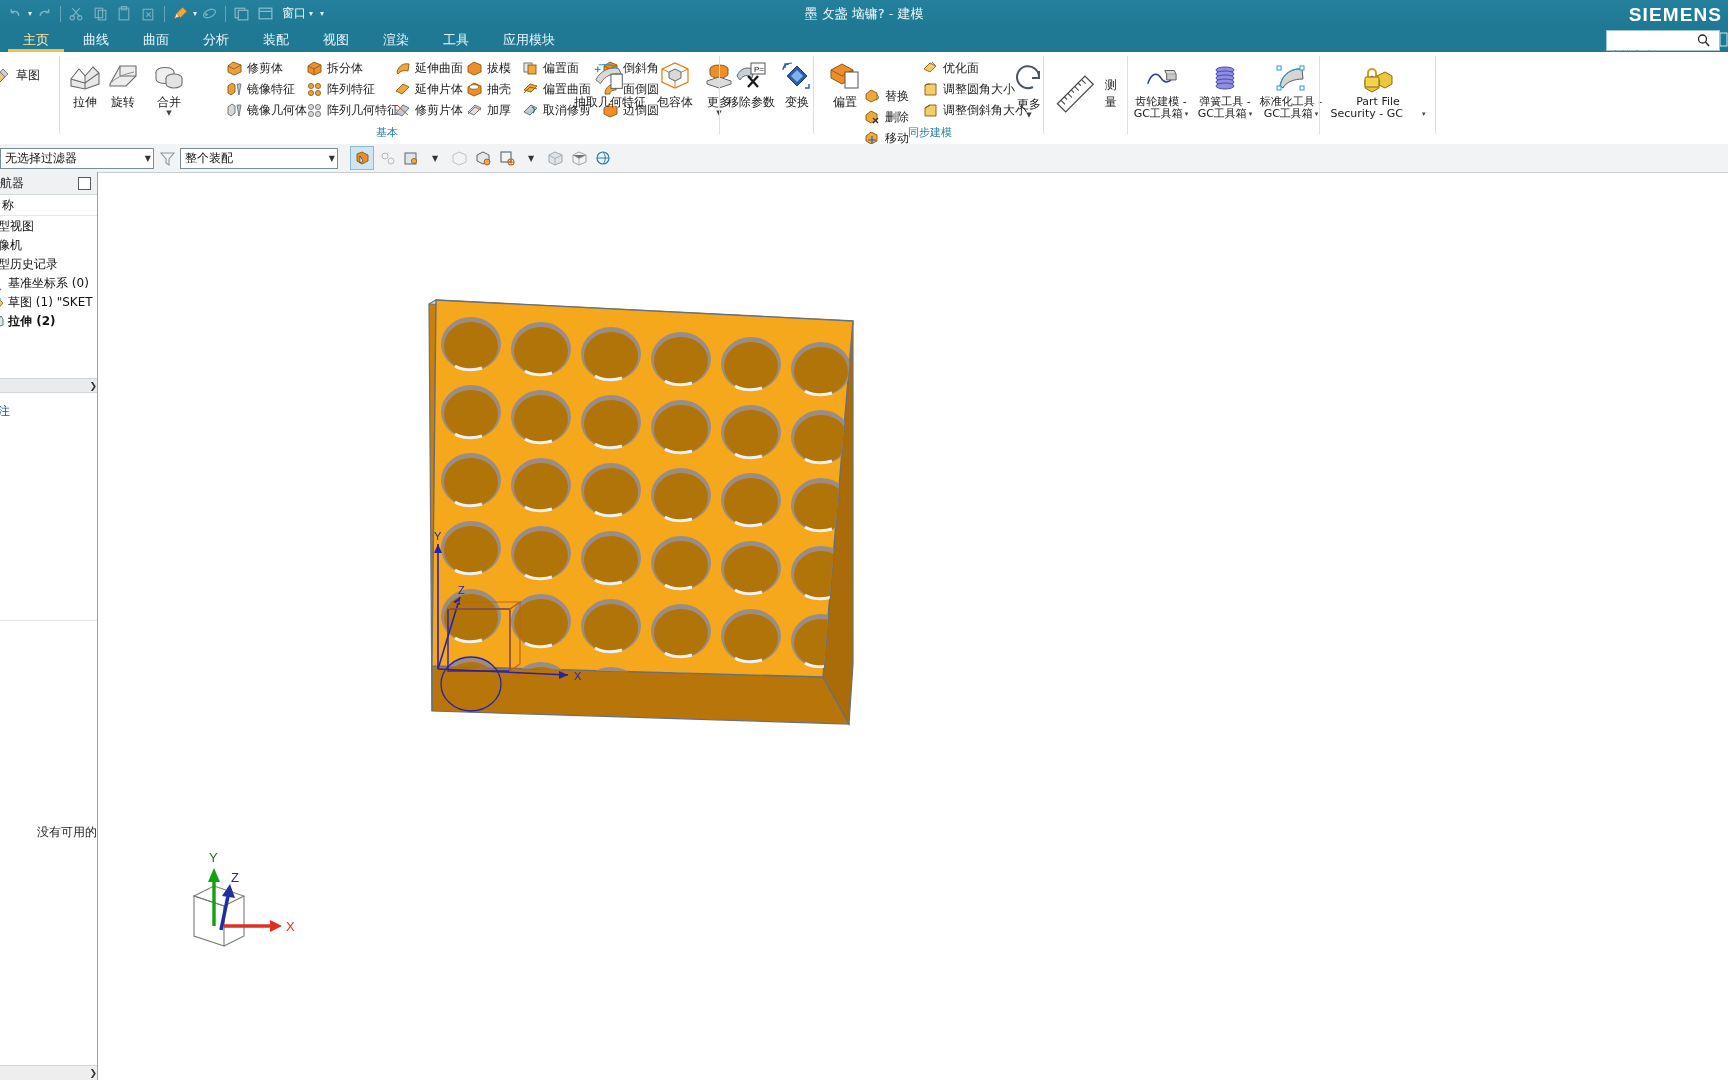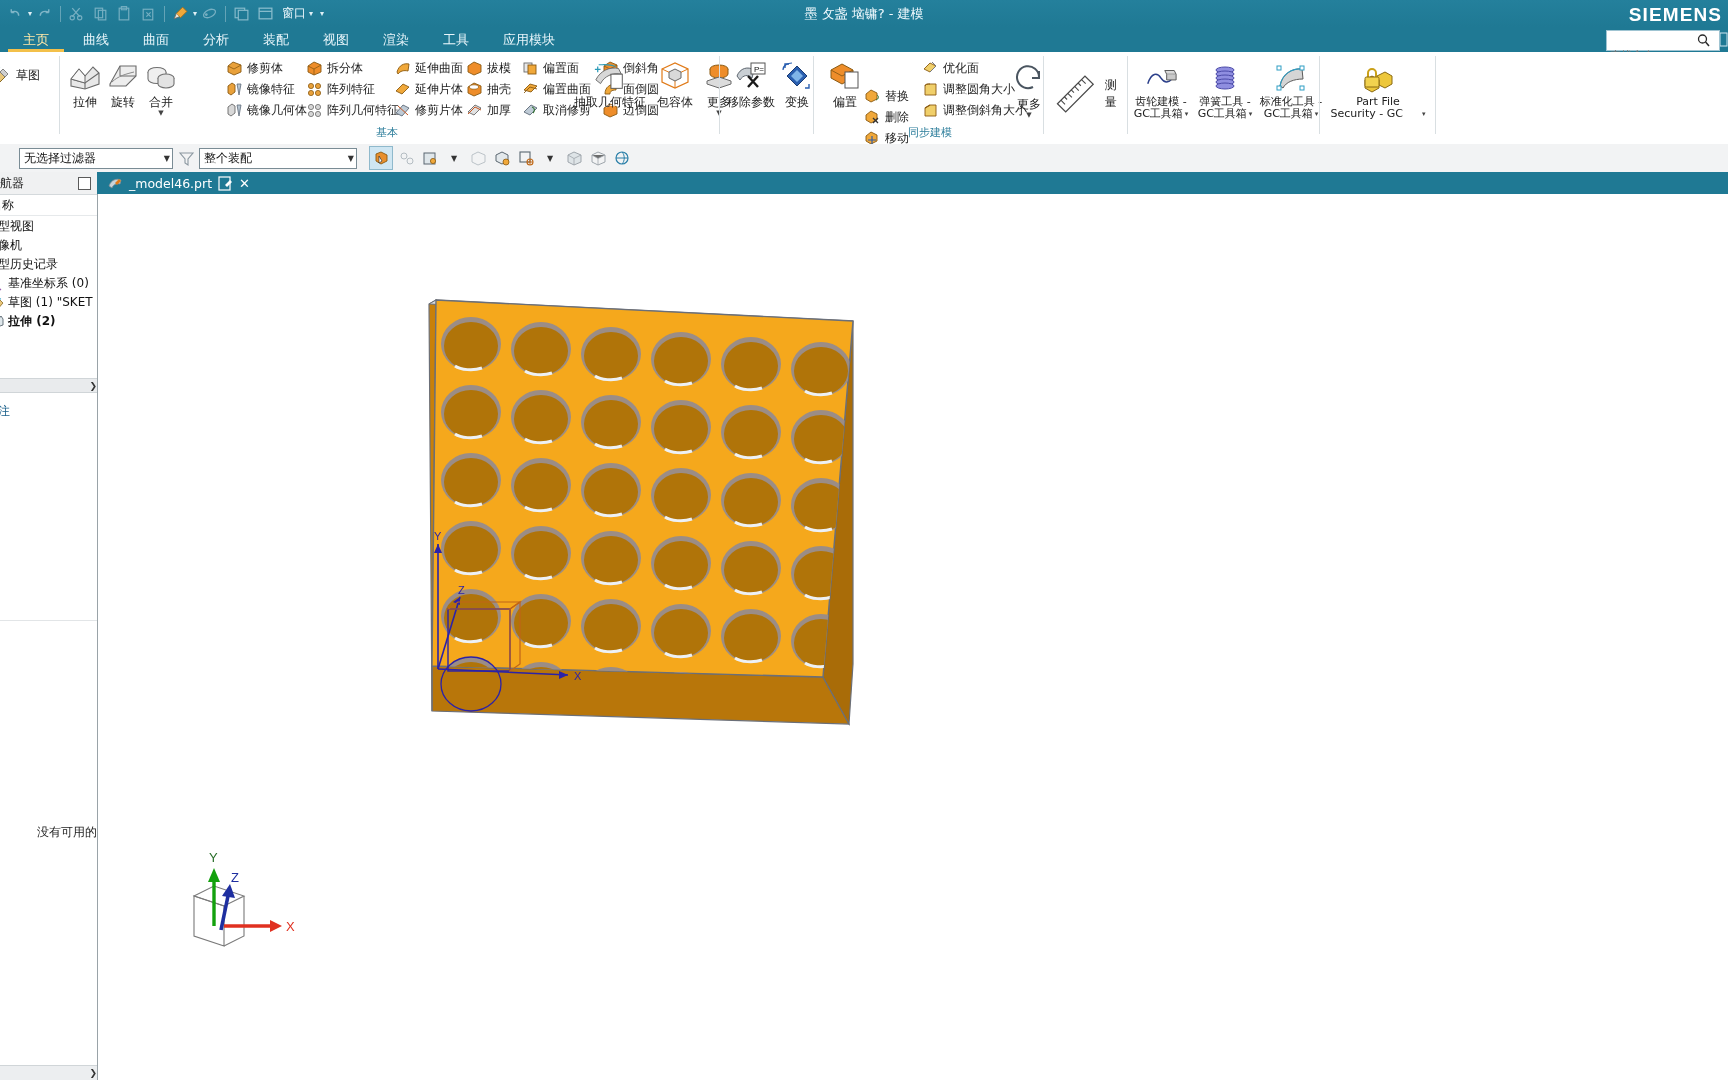--- a/index.html
+++ b/index.html
@@ -85,21 +85,21 @@
   .ic16{width:17px;height:17px;display:block;}
   .ic32{width:34px;height:34px;display:block;}
 
   
   .selbar{
     position:absolute;left:0;top:144px;width:1728px;height:28px;
     background:#f2f3f4;border-bottom:1px solid #c8ced2;display:flex;align-items:center;
   }
   .combo{
     height:19px;border:1px solid #7a8c95;background:#ffffff;display:flex;align-items:center;
-    justify-content:space-between;padding:0 2px 0 4px;font-size:12px;color:#111;margin-left:19px;
+    justify-content:space-between;padding:0 2px 0 4px;font-size:12px;color:#111;margin-left:0;
   }
   .combo .cv{white-space:nowrap;overflow:hidden;}
   .combo .carr{font-size:8px;color:#333;padding-left:6px;}
   .selicon{width:22px;height:22px;display:flex;align-items:center;justify-content:center;margin-left:2px;}
   .selicon.pressed{background:#cfe6f2;border:1px solid #8fb9cc;}
   .navpanel{
     position:absolute;left:0px;top:172px;width:97px;height:908px;background:#ffffff;
     border-right:1px solid #9aa3a8;overflow:hidden;
   }
   .nav-header{
@@ -289,21 +289,21 @@
 
       <div class="bigbtn" style="position:absolute;left:42px;top:4px;">
         <svg class="ic32" viewBox="0 0 34 34">
           <path d="M4 24 L14 6 L30 6 L30 16 L20 26 L4 26z" fill="#ededed" stroke="#6a6a6a" stroke-width="1.1"></path>
           <path d="M14 6 L14 16 L30 16" fill="none" stroke="#6a6a6a" stroke-width="1"></path>
           <path d="M6 22 C12 16,20 14,28 12" stroke="#8a8a8a" stroke-width="1" fill="none"></path>
         </svg>
         <div class="lbl">旋转</div>
       </div>
 
-      <div class="bigbtn" style="position:absolute;left:80px;top:4px;">
+      <div class="bigbtn" style="position:absolute;left:88px;top:4px;">
         <svg class="ic32" viewBox="0 0 34 34">
           <ellipse cx="13" cy="12" rx="9" ry="4.5" fill="#efefef" stroke="#707070" stroke-width="1.1"></ellipse>
           <path d="M4 12 L4 19 A9 4.5 0 0 0 22 19 L22 12" fill="#efefef" stroke="#707070" stroke-width="1.1"></path>
           <ellipse cx="22" cy="18" rx="8" ry="4" fill="#e3e3e3" stroke="#707070" stroke-width="1.1"></ellipse>
           <path d="M14 18 L14 24 A8 4 0 0 0 30 24 L30 18" fill="#e3e3e3" stroke="#707070" stroke-width="1.1"></path>
         </svg>
         <div class="lbl">合并</div>
         <div class="dd">▼</div>
       </div>
 
@@ -796,34 +796,20 @@
     <div class="nav-strip" style="top:404px;"></div>
     <div class="nav-strip" style="top:426px;"></div>
 
     <div class="nav-note" style="top:652px;">没有可用的</div>
 
     <div class="hscroll">
       <span class="chev">❯</span>
     </div>
   </div>
 
-  <div class="doctabbar">
-    <div class="doctab">
-      <svg class="ic16" viewBox="0 0 17 17">
-        <path d="M2 11 C4 5,9 3,14 5 L13 9 C9 8,6 10,5 13z" fill="#c9d4da" stroke="#7d8a92" stroke-width=".8"></path>
-        <path d="M8 8 l4 -4 2 2 -4 4z" fill="#e07a18"></path>
-      </svg>
-      <span>_model46.prt</span>
-      <svg class="ic16" viewBox="0 0 17 17">
-        <rect x="2" y="2" width="11" height="13" stroke="#ffffff" stroke-width="1.2" fill="none"></rect>
-        <path d="M8 10 l5 -5 2 2 -5 5z" fill="#ffffff"></path>
-      </svg>
-      <span class="x">✕</span>
-    </div>
-  </div>
 
   <div class="graphics">
 
     <svg width="1631" height="886" viewBox="0 0 1631 886">
       <defs>
         <clipPath id="topclip">
           <polygon points="338,106 755,127 725,483 334,472"></polygon>
         </clipPath>
       </defs>
 

